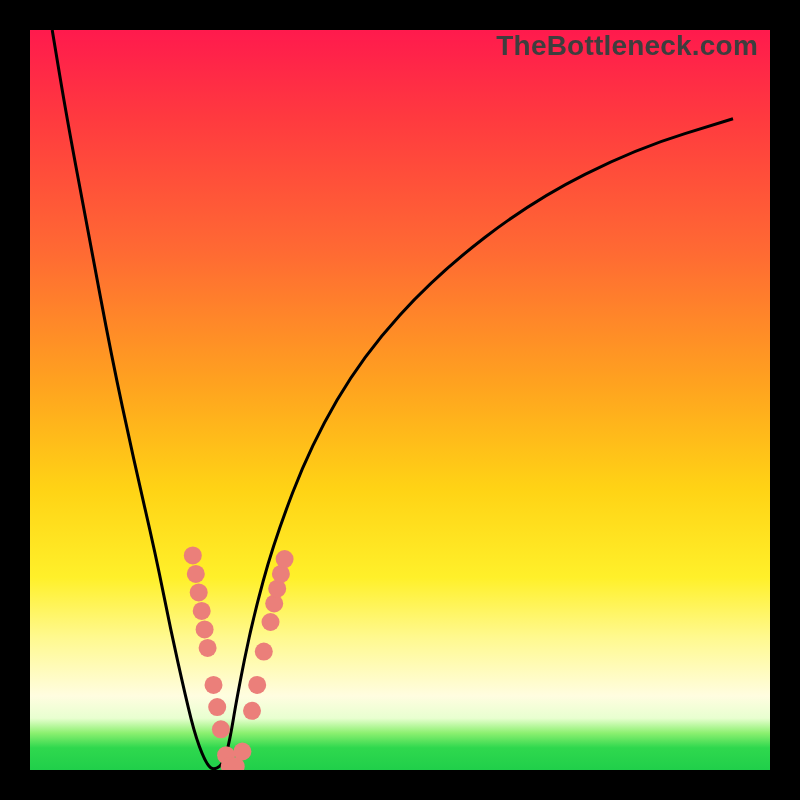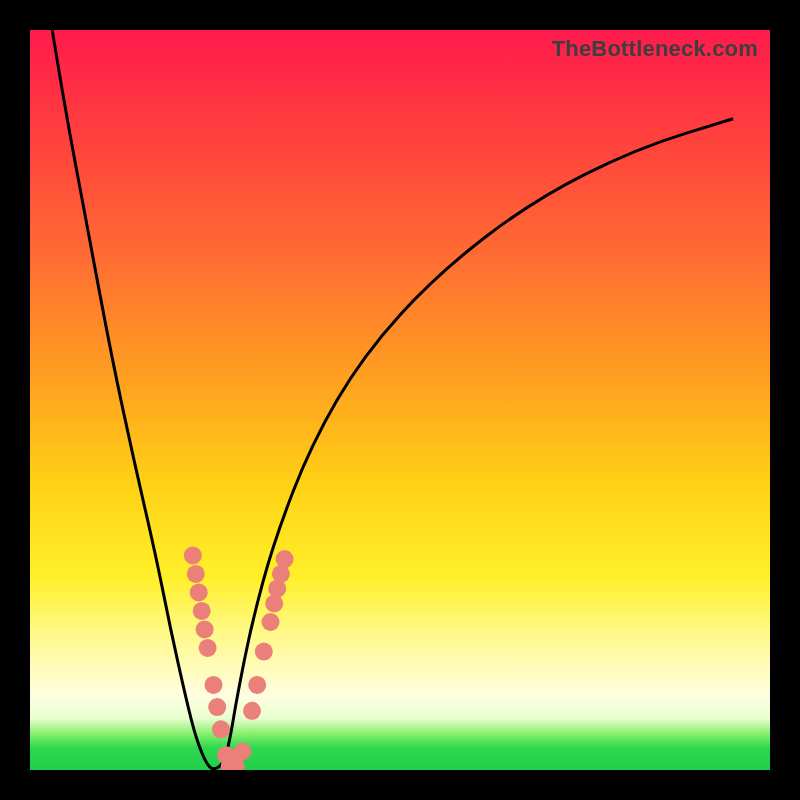--- a/index.html
+++ b/index.html
@@ -35,23 +35,23 @@
       #fff98e 82%,
       #fffde0 90%,
       #e8ffd0 93%,
       #8cf070 95%,
       #2fd84e 97%,
       #20cf4a 100%
     );
   }
   .watermark {
     position: absolute;
-    top: 6px;
+    top: 0;
     right: 12px;
-    font-size: 22px;
+    font-size: 28px;
     font-weight: 600;
     color: #3e3e3e;
     letter-spacing: 0.2px;
     user-select: none;
   }
   svg.curve {
     position: absolute;
     left: 0;
     top: 0;
     width: 740px;

